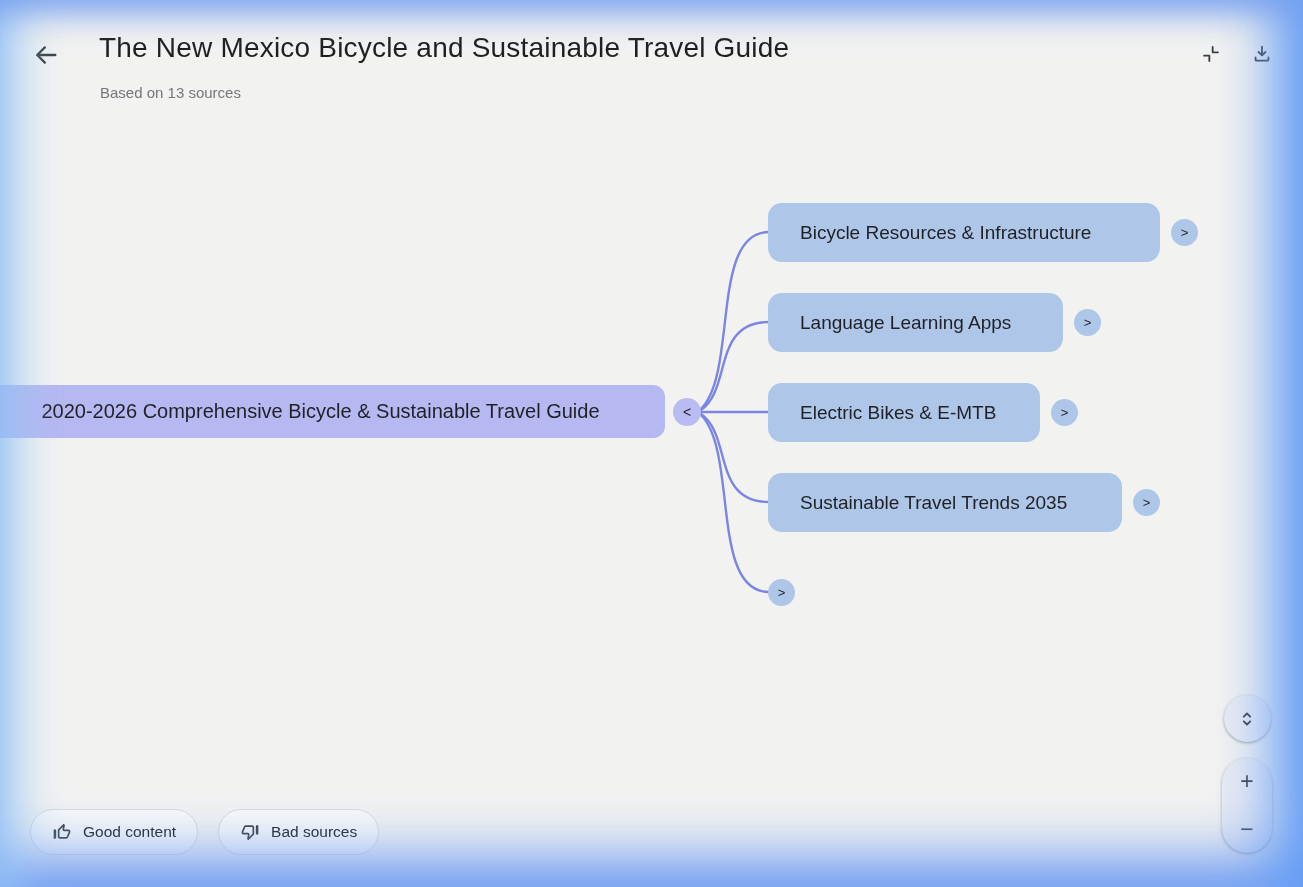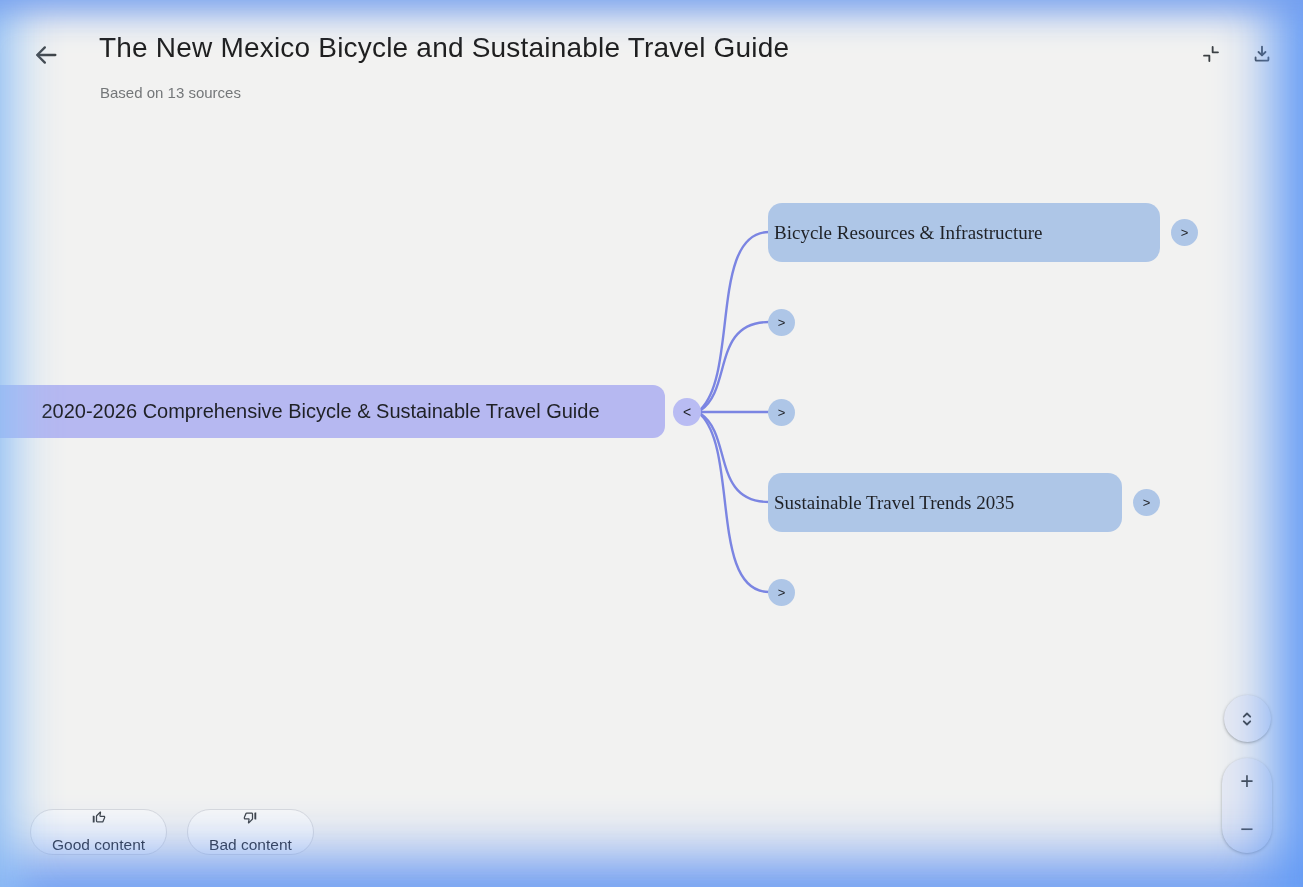--- a/index.html
+++ b/index.html
@@ -68,30 +68,30 @@
   .node-circle{
     width:28px;height:28px;border-radius:50%;border:none;cursor:pointer;
     display:flex;align-items:center;justify-content:center;
     font-family:"Liberation Sans", sans-serif;font-size:14px;color:#1f2126;line-height:1;
     padding:0;
   }
   .collapse-circle{position:absolute;left:673px;top:398px;background:var(--root-circle);}
   .child-row{position:absolute;left:768px;display:flex;align-items:center;gap:11px;height:59px;}
   .child-node{
     height:59px;background:var(--child-node);border-radius:14px;
-    padding:0 6px;font-size:19px;cursor:pointer;font-family:Liberation Serif, serif;
+    padding:0 32px;font-size:19px;cursor:pointer;
   }
   .expand-circle{background:var(--child-node);width:27px;height:27px;font-size:13px;}
   
   .feedback{position:absolute;left:30px;top:809px;display:flex;gap:20px;z-index:5;}
   .pill-btn{
     height:46px;border-radius:24px;border:1px solid #d9dadd;
     background:rgba(255,255,255,.5);
     display:flex;align-items:center;gap:11px;padding:0 21px;
-    font-family:"Liberation Sans", sans-serif;font-size:15.5px;color:#202124;cursor:pointer;flex-direction:column;
+    font-family:"Liberation Sans", sans-serif;font-size:15.5px;color:#202124;cursor:pointer;
   }
   
   .zoomctl{position:absolute;right:31px;top:695px;z-index:5;display:flex;flex-direction:column;align-items:center;}
   .fit-btn{
     width:47px;height:47px;border-radius:50%;border:none;background:var(--control-bg);
     box-shadow:0 1px 2px rgba(60,64,67,.3),0 1px 3px 1px rgba(60,64,67,.12);
     cursor:pointer;display:flex;align-items:center;justify-content:center;
   }
   .zoom-pill{
     margin-top:16px;width:50px;height:95px;border-radius:25px;background:var(--control-bg);
@@ -147,24 +147,30 @@
   <button class="node-circle collapse-circle">&lt;</button>
 
   <div class="child-row" style="top:203px">
     <div class="node child-node" style="min-width:392px">
       <span>Bicycle Resources &amp; Infrastructure</span>
     </div>
     <button class="node-circle expand-circle">&gt;</button>
   </div>
 
   <div class="child-row" style="top:293px">
+    <div class="node child-node" style="min-width:295px">
+      <span>Language Learning Apps</span>
+    </div>
     <button class="node-circle expand-circle">&gt;</button>
   </div>
 
   <div class="child-row" style="top:383px">
+    <div class="node child-node" style="min-width:272px">
+      <span>Electric Bikes &amp; E-MTB</span>
+    </div>
     <button class="node-circle expand-circle">&gt;</button>
   </div>
 
   <div class="child-row" style="top:473px">
     <div class="node child-node" style="min-width:354px">
       <span>Sustainable Travel Trends 2035</span>
     </div>
     <button class="node-circle expand-circle">&gt;</button>
   </div>
 
@@ -177,21 +183,21 @@
   <button class="pill-btn">
     <svg class="ic-fill" width="20" height="20" viewBox="0 0 24 24">
       <path d="M13.11 5.72l-.57 2.89c-.12.59.04 1.2.42 1.66.38.46.94.73 1.54.73H20v1.08L17.43 18H9.34c-.18 0-.34-.16-.34-.34V9.82l4.11-4.1M14 2L7.59 8.41C7.21 8.79 7 9.3 7 9.83v7.83C7 18.95 8.05 20 9.34 20h8.1c.71 0 1.36-.37 1.72-.97l2.67-6.15c.11-.25.17-.52.17-.8V11c0-1.1-.9-2-2-2h-5.5l.92-4.65c.05-.22.02-.46-.08-.66-.23-.45-.52-.86-.88-1.22L14 2zM4 9H2v11h2c.55 0 1-.45 1-1v-9c0-.55-.45-1-1-1z"></path>
     </svg>
     <span>Good content</span>
   </button>
   <button class="pill-btn">
     <svg class="ic-fill" width="20" height="20" viewBox="0 0 24 24">
       <path d="M10.89 18.28l.57-2.89c.12-.59-.04-1.2-.42-1.66-.38-.46-.94-.73-1.54-.73H4v-1.08L6.57 6h8.09c.18 0 .34.16.34.34v7.84l-4.11 4.1M10 22l6.41-6.41c.38-.38.59-.89.59-1.42V6.34C17 5.05 15.95 4 14.66 4h-8.1c-.71 0-1.36.37-1.72.97l-2.67 6.15c-.11.25-.17.52-.17.8V13c0 1.1.9 2 2 2h5.5l-.92 4.65c-.05.22-.02.46.08.66.23.45.52.86.88 1.22L10 22zM20 15h2V4h-2c-.55 0-1 .45-1 1v9c0 .55.45 1 1 1z"></path>
     </svg>
-    <span>Bad content</span>
+    <span>Bad sources</span>
   </button>
 </div>
 
 <div class="zoomctl">
   <button class="fit-btn">
     <svg class="ic" width="22" height="22" viewBox="0 0 24 24">
       <path d="M8.5 9.5 12 6l3.5 3.5"></path>
       <path d="M8.5 14.5 12 18l3.5-3.5"></path>
     </svg>
   </button>

